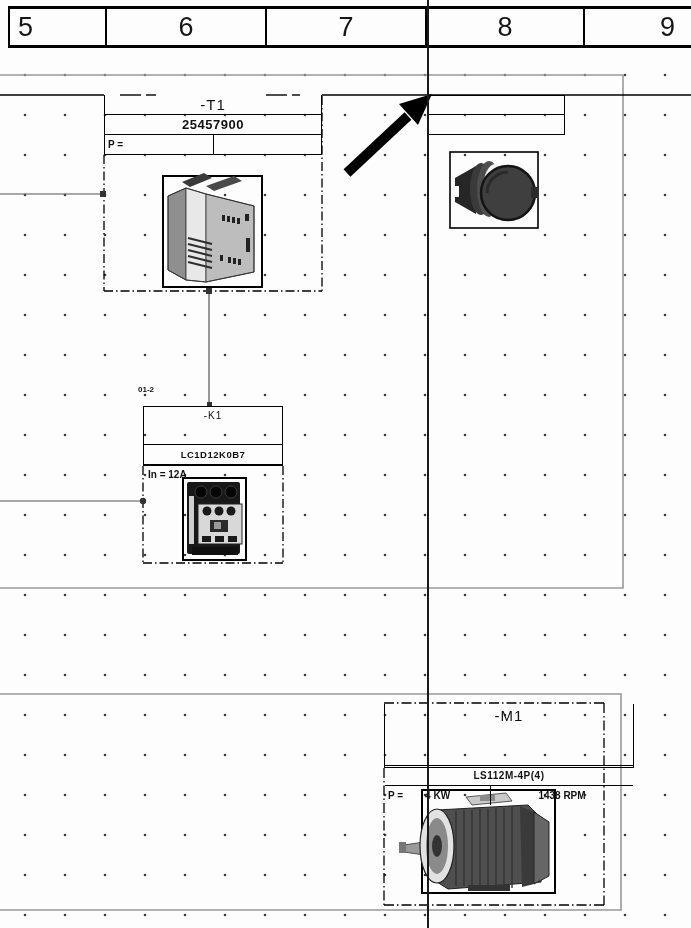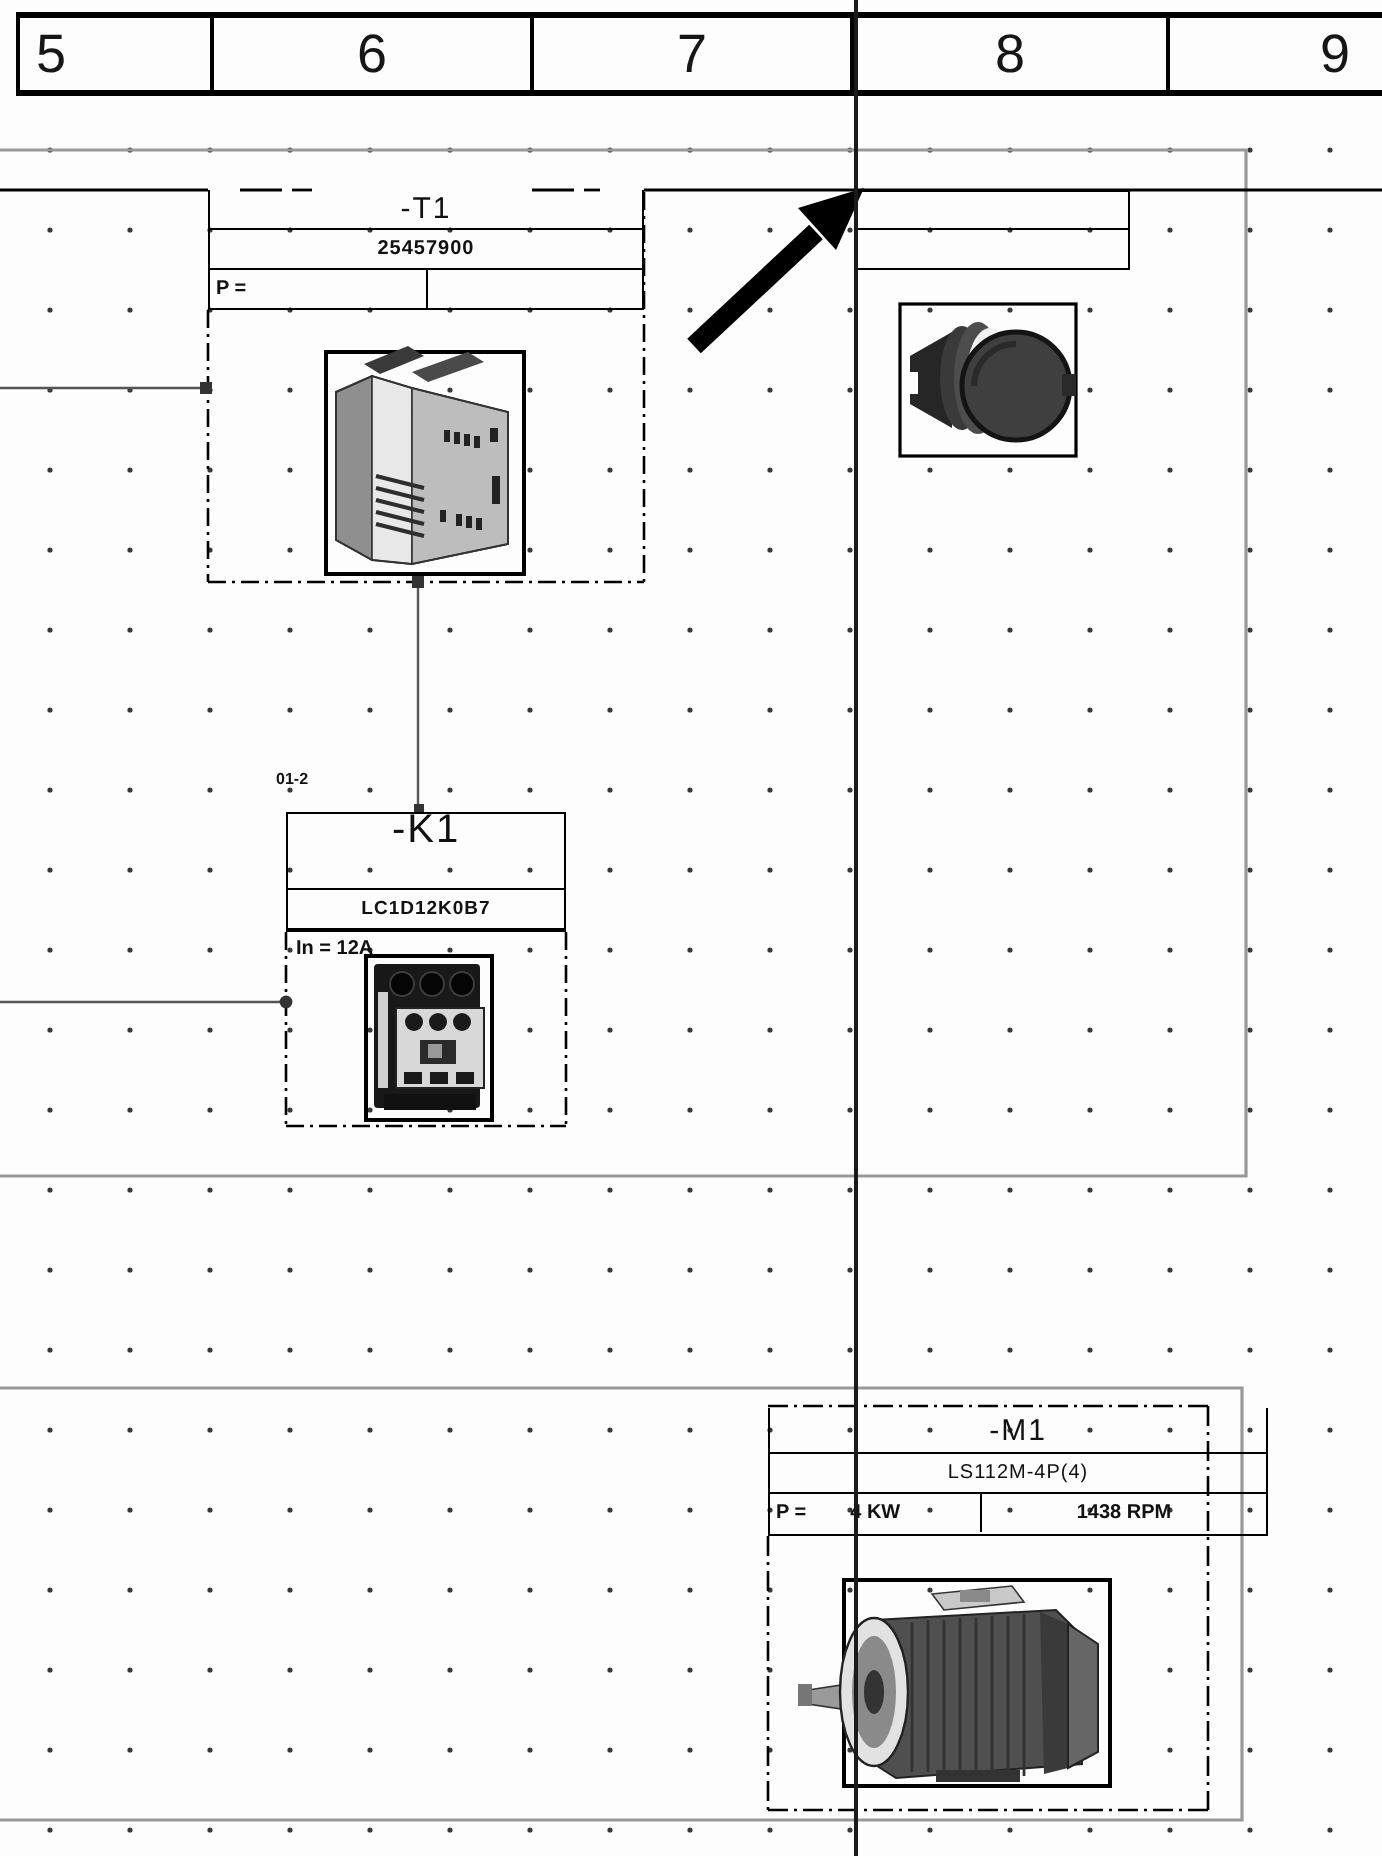--- a/index.html
+++ b/index.html
@@ -21,21 +21,21 @@
   .hdr-cell:last-child{border-right:none;}
   .hdr-cell.c5{width:97px;justify-content:flex-start;padding-left:8px;}
   .hdr-cell.c6{width:160px;}
   .hdr-cell.c7{width:160px;}
   .hdr-cell.c8{width:158px;}
   .hdr-cell.c9{width:108px;justify-content:flex-end;padding-right:18px;}
   
   .lblbox{position:absolute;z-index:4;box-sizing:border-box;background:transparent;}
   .lblbox .row{box-sizing:border-box;display:flex;align-items:center;justify-content:center;overflow:hidden;}
   .tag{font-size:15px;font-weight:400;letter-spacing:1px;}
-  .part{font-size:10px;font-weight:600;letter-spacing:.5px;}
+  .part{font-size:13px;font-weight:600;letter-spacing:.5px;}
   .small{font-size:10px;font-weight:600;}
   .t1box{left:104px;top:95px;width:218px;height:60px;border:1px solid #000;border-top:none;}
   .t1box .r1{height:19px;}
   .t1box .r2{height:20px;border-top:1px solid #000;}
   .t1box .r3{height:20px;border-top:1px solid #000;justify-content:flex-start;}
   .t1box .r3 .cellL{width:109px;height:100%;border-right:1px solid #000;display:flex;align-items:center;padding-left:3px;box-sizing:border-box;}
   .pbbox{left:427px;top:95px;width:138px;height:40px;border:1px solid #000;}
   .pbbox .r1{height:19px;border-bottom:1px solid #000;}
   .pbbox .r2{height:19px;}
   .k1box{left:143px;top:406px;width:140px;height:60px;border:1px solid #000;}
@@ -222,28 +222,28 @@
 </div>
 
 <div class="lblbox pbbox">
   <div class="row r1 small"></div>
   <div class="row r2 small"></div>
 </div>
 
 <div class="k1ref">01-2</div>
 
 <div class="lblbox k1box">
-  <div class="row r1 tag" style="font-size:20px;">-K1</div>
+  <div class="row r1 tag" style="font-size:10px;">-K1</div>
   <div class="row r2 part" style="font-size:9.5px;margin-top:20px;">LC1D12K0B7</div>
   <div class="row r3 small">In = 12A</div>
 </div>
 
 <div class="lblbox m1box">
   <div class="row r1 tag">-M1</div>
-  <div class="row r2 part" style="font-weight:400;">LS112M-4P(4)</div>
+  <div class="row r2 part" style="font-weight:700;margin-top:39px;">LS112M-4P(4)</div>
   <div class="row r3 small">
     <div class="cellL">
       <span>P =</span>
       <span class="pwr-val">4 KW</span>
     </div>
     <div class="cellR">1438 RPM</div>
   </div>
 </div>
 
 <div class="vline"></div>

